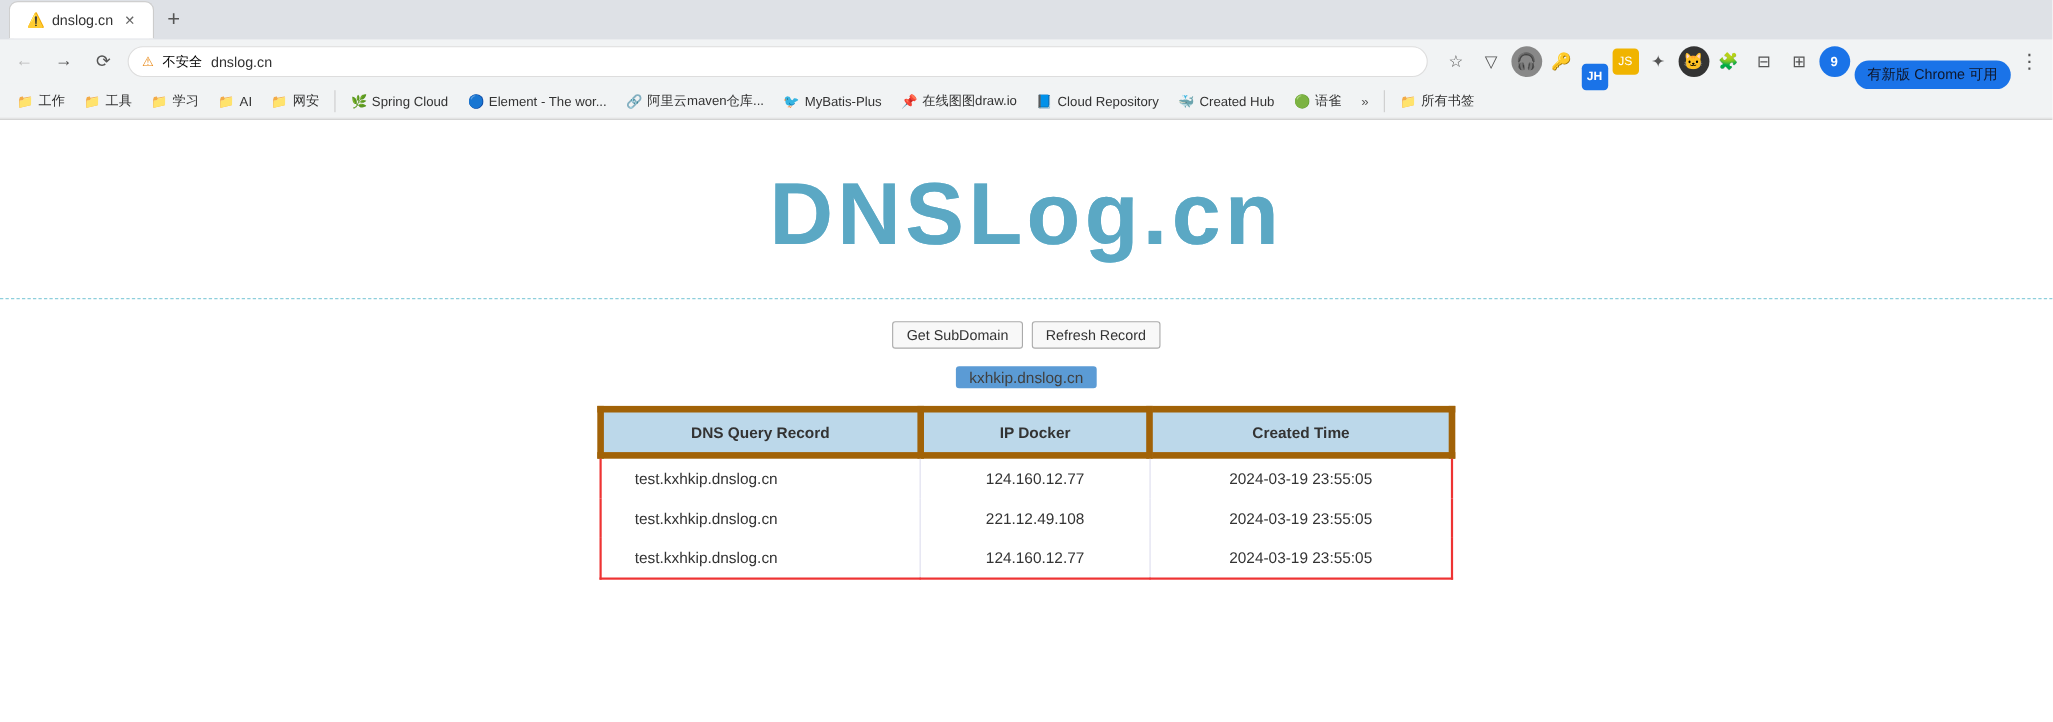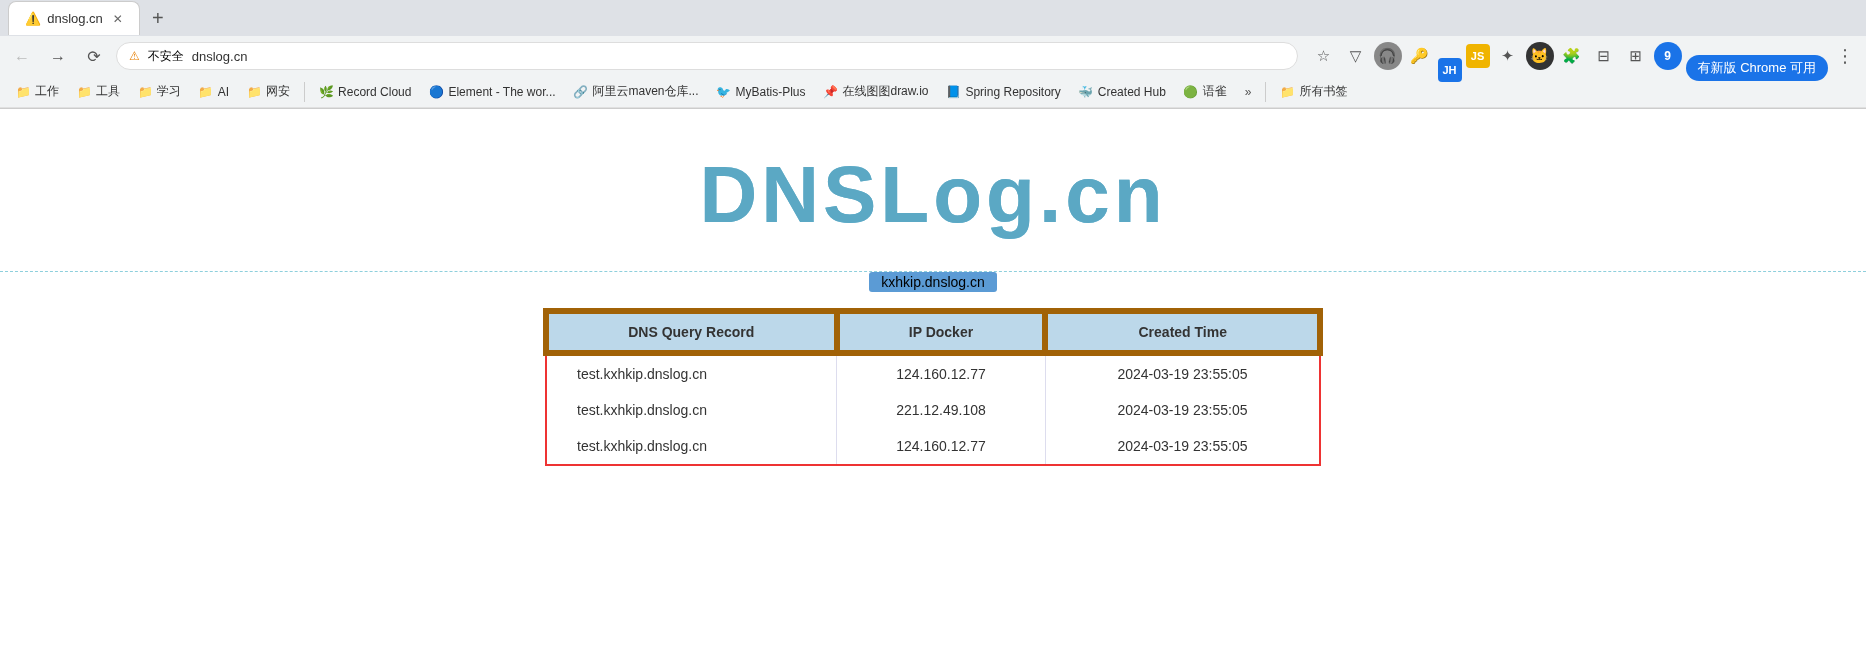--- a/index.html
+++ b/index.html
@@ -15,21 +15,21 @@
     
     .address-bar { display: flex; align-items: center; height: 40px; background: #f1f3f4; padding: 4px 8px; gap: 8px; }
     .nav-btn { width: 28px; height: 28px; display: flex; align-items: center; justify-content: center; border-radius: 50%; cursor: pointer; color: #555; font-size: 16px; border: none; background: transparent; }
     .nav-btn.disabled { color: #bbb; cursor: default; }
     .address-input-wrap { flex: 1; background: #fff; border-radius: 20px; height: 28px; display: flex; align-items: center; padding: 0 12px; gap: 8px; border: 1px solid #ddd; font-size: 13px; color: #333; }
     .insecure-icon { color: #e67e00; font-size: 12px; }
     .address-text { color: #333; font-size: 13px; }
     .toolbar-icons { display: flex; align-items: center; gap: 4px; margin-left: 4px; }
     .toolbar-icon { width: 28px; height: 28px; display: flex; align-items: center; justify-content: center; border-radius: 50%; cursor: pointer; font-size: 15px; color: #555; border: none; background: transparent; }
     .profile-btn { background: #1a73e8; color: #fff; border-radius: 50%; width: 28px; height: 28px; display: flex; align-items: center; justify-content: center; font-size: 12px; font-weight: bold; }
-    .update-btn { background: #1a73e8; color: #ffffff; border-radius: 20px; padding: 4px 12px; font-size: 13px; border: none; cursor: pointer; white-space: nowrap; margin-top: 24px; }
+    .update-btn { background: #1a73e8; color: #0f172a; border-radius: 20px; padding: 4px 12px; font-size: 13px; border: none; cursor: pointer; white-space: nowrap; margin-top: 24px; }
     .menu-btn { font-size: 18px; color: #555; cursor: pointer; padding: 0 4px; }
 
     
     .bookmarks-bar { display: flex; align-items: center; height: 32px; background: #f1f3f4; padding: 0 8px; gap: 2px; border-bottom: 1px solid #e0e0e0; font-size: 12px; overflow: hidden; }
     .bookmark-item { display: flex; align-items: center; gap: 4px; padding: 4px 8px; border-radius: 4px; cursor: pointer; white-space: nowrap; color: #333; text-decoration: none; }
     .bookmark-icon { font-size: 12px; }
     .bookmark-sep { width: 1px; height: 20px; background: #ccc; margin: 0 4px; }
     .more-btn { padding: 4px 8px; color: #555; cursor: pointer; }
 
     
@@ -40,21 +40,21 @@
 
     
     .logo-area { padding: 40px 0 30px; }
     .logo-text { font-size: 80px; font-weight: bold; color: #87ceeb; text-shadow: 0 0 0 #5ba8c4; font-family: 'Comic Sans MS', cursive, sans-serif; letter-spacing: 4px; background: linear-gradient(180deg, #b8e4f5 0%, #5ba8c4 50%, #87ceeb 100%); -webkit-background-clip: text; -webkit-text-fill-color: transparent; background-clip: text; }
 
     
     .buttons-area { display: flex; gap: 8px; margin: 20px 0 16px; }
     .btn-default { background: #f8f8f8; border: 1px solid #aaa; border-radius: 3px; padding: 4px 12px; font-size: 13px; cursor: pointer; color: #333; }
 
     
-    .subdomain-badge { background: #5b9bd5; color: #000000; padding: 2px 12px; border-radius: 3px; font-size: 14px; margin-bottom: 16px; }
+    .subdomain-badge { background: #5b9bd5; color: #404040; padding: 2px 12px; border-radius: 3px; font-size: 14px; margin-bottom: 16px; }
 
     
     .table-wrap { width: 780px; margin-bottom: 30px; }
     table { width: 100%; border-collapse: collapse; font-size: 14px; }
     thead tr { background: #bcd8ea; }
     thead th { padding: 10px 20px; text-align: center; font-weight: bold; color: #333; border: 6px solid #a16207; }
     tbody tr { background: #fff; }
     tbody td { padding: 10px 20px; text-align: center; color: #333; border-right: 1px solid #dde; }
     tbody td:first-child { text-align: left; padding-left: 30px; }
   </style>
@@ -82,21 +82,21 @@
       <span class="insecure-label" style="color:#000000;font-size:12px;">不安全</span>
       <span class="address-text">dnslog.cn</span>
     </div>
 
     <div class="toolbar-icons">
       <button class="toolbar-icon">☆</button>
       <button class="toolbar-icon">▽</button>
       <button class="toolbar-icon" style="background:#888;color:#fff;border-radius:50%;">🎧</button>
       <button class="toolbar-icon">🔑</button>
       <button class="toolbar-icon" style="background:#1a73e8;color:#fff;border-radius:4px;font-size:11px;font-weight:bold;width:24px;height:24px;margin-top:28px;">JH</button>
-      <button class="toolbar-icon" style="background:#f0b400;color:#fff;border-radius:4px;font-size:11px;font-weight:bold;width:24px;height:24px;">JS</button>
+      <button class="toolbar-icon" style="background:#f0b400;color:#fff;border-radius:4px;font-size:11px;font-weight:normal;width:24px;height:24px;">JS</button>
       <button class="toolbar-icon">✦</button>
       <button class="toolbar-icon" style="background:#333;color:#fff;border-radius:50%;">🐱</button>
       <button class="toolbar-icon">🧩</button>
       <button class="toolbar-icon">⊟</button>
       <button class="toolbar-icon">⊞</button>
       <div class="profile-btn">9</div>
       <button class="update-btn">有新版 Chrome 可用</button>
       <span class="menu-btn">⋮</span>
     </div>
   </div>
@@ -118,41 +118,41 @@
       <span class="bookmark-icon">📁</span>
       <span>AI</span>
     </a>
     <a class="bookmark-item">
       <span class="bookmark-icon">📁</span>
       <span>网安</span>
     </a>
     <div class="bookmark-sep"></div>
     <a class="bookmark-item">
       <span class="bookmark-icon">🌿</span>
-      <span>Record Cloud</span>
+      <span>Spring Cloud</span>
     </a>
     <a class="bookmark-item">
       <span class="bookmark-icon">🔵</span>
       <span>Element - The wor...</span>
     </a>
     <a class="bookmark-item">
       <span class="bookmark-icon">🔗</span>
       <span>阿里云maven仓库...</span>
     </a>
     <a class="bookmark-item">
       <span class="bookmark-icon">🐦</span>
       <span>MyBatis-Plus</span>
     </a>
     <a class="bookmark-item">
       <span class="bookmark-icon">📌</span>
       <span>在线图图draw.io</span>
     </a>
     <a class="bookmark-item">
       <span class="bookmark-icon">📘</span>
-      <span>Spring Repository</span>
+      <span>Cloud Repository</span>
     </a>
     <a class="bookmark-item">
       <span class="bookmark-icon">🐳</span>
       <span>Created Hub</span>
     </a>
     <a class="bookmark-item">
       <span class="bookmark-icon">🟢</span>
       <span>语雀</span>
     </a>
     <div class="more-btn">»</div>
@@ -165,20 +165,24 @@
 </div>
 
 <div class="page-content">
 
   <div class="logo-area">
     <div class="logo-text">DNSLog.cn</div>
   </div>
 
   <div class="dashed-line"></div>
 
+  <div class="buttons-area">
+    <button class="btn-default">Get SubDomain</button>
+    <button class="btn-default">Refresh Record</button>
+  </div>
 
   <div class="subdomain-badge">kxhkip.dnslog.cn</div>
 
   <div class="table-wrap">
     <table>
       <thead>
         <tr>
           <th>DNS Query Record</th>
           <th>IP Docker</th>
           <th>Created Time</th>

